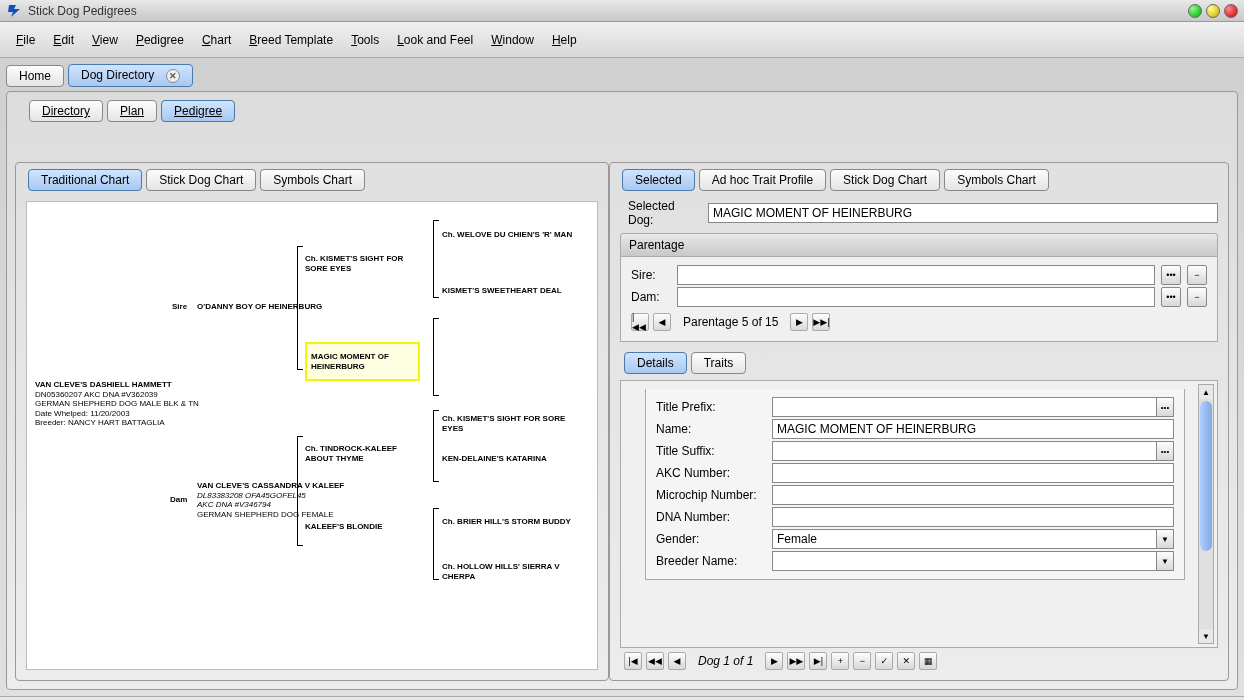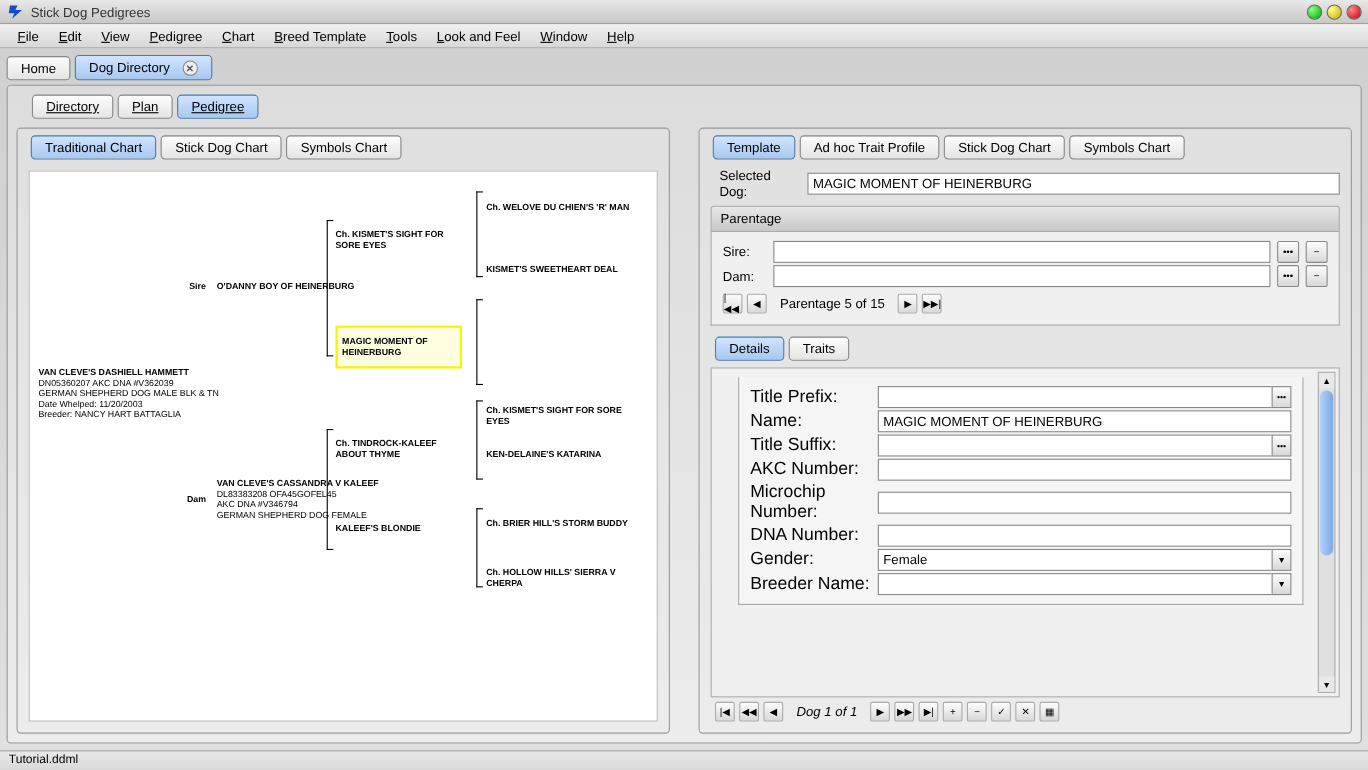--- a/index.html
+++ b/index.html
@@ -5,42 +5,42 @@
 * { box-sizing: border-box; margin: 0; padding: 0; font-family: Arial, sans-serif; }
 body { width: 1244px; height: 700px; background: #d4d0c8; overflow: hidden; font-size: 12px; }
 .titlebar { height: 22px; background: linear-gradient(#e8e8e8, #c8c8c8); display: flex; align-items: center; padding: 0 6px; border-bottom: 1px solid #999; }
 .app-icon { width: 16px; height: 16px; margin-right: 6px; }
 .app-title { flex: 1; font-size: 12px; color: #333; }
 .win-btns { display: flex; gap: 4px; }
 .win-btn { width: 14px; height: 14px; border-radius: 50%; border: 1px solid #666; }
 .win-green { background: radial-gradient(circle at 30% 30%, #8f8, #0a0); }
 .win-yellow { background: radial-gradient(circle at 30% 30%, #ff8, #ca0); }
 .win-red { background: radial-gradient(circle at 30% 30%, #f88, #c00); }
-.menubar { height: 22px; background: linear-gradient(#f0f0f0, #d8d8d8); display: flex; align-items: center; padding: 0 8px; border-bottom: 1px solid #aaa; gap: 2px; }
+.menubar { height: 36px; background: linear-gradient(#f0f0f0, #d8d8d8); display: flex; align-items: center; padding: 0 8px; border-bottom: 1px solid #aaa; gap: 2px; }
 .menubar span { padding: 2px 8px; font-size: 12px; cursor: default; }
 .menubar span u { text-decoration: underline; }
 .main-area { height: 638px; background: linear-gradient(#d0d0d0, #e0e0e0); padding: 6px; display: flex; flex-direction: column; }
 .tabs-row { display: flex; gap: 4px; margin-bottom: 4px; align-items: center; }
 .tab { background: linear-gradient(#fdfdfd, #e4e4e4); border: 1px solid #888; border-radius: 4px; padding: 3px 12px; font-size: 12px; cursor: default; }
 .tab.active { background: linear-gradient(#d0e4ff, #a8c8f0); border-color: #4a7aaa; }
 .tab .close-x { margin-left: 8px; font-weight: bold; color: #555; border: 1px solid #888; border-radius: 8px; width: 14px; height: 14px; display: inline-flex; align-items: center; justify-content: center; font-size: 9px; background: #eee; }
 .content-outer { flex: 1; border: 1px solid #999; border-radius: 4px; background: linear-gradient(#dcdcdc, #ececec); padding: 8px; display: flex; flex-direction: column; }
 .subtabs-row { display: flex; gap: 4px; margin-bottom: 8px; margin-left: 14px; text-decoration: underline; }
-.panels { flex: 1; display: flex; gap: 26px; }
+.panels { flex: 1; display: flex; gap: 0; margin-top: 32px; }
 .panel-left, .panel-right { border: 1px solid #999; border-radius: 4px; background: linear-gradient(#e0e0e0, #ececec); padding: 6px; display: flex; flex-direction: column; }
 .panel-left { width: 594px; }
 .panel-right { flex: 1; }
 .chart-tabs { display: flex; gap: 4px; margin-bottom: 6px; margin-left: 6px; }
 .chart-canvas { flex: 1; background: #fff; border: 1px solid #bbb; margin: 4px; position: relative; overflow: hidden; }
 .ped-text { position: absolute; font-size: 8px; font-family: Arial; white-space: nowrap; line-height: 1.2; }
 .ped-bold { font-weight: bold; }
 .ped-box-selected { border: 2px solid #f5f500; background:#feffe0; padding: 8px 4px; }
 .bracket { position: absolute; border-left: 1px solid #000; border-top: 1px solid #000; border-bottom: 1px solid #000; }
 .field-row { display: flex; align-items: center; gap: 6px; margin: 2px 0; }
-.field-label { font-size: 16px; width: 110px; }
+.field-label { font-size: 12px; width: 110px; }
 .field-label-short { font-size: 12px; width: 82px; padding-left:8px;}
 .field-input { flex: 1; height: 20px; border: 1px solid #888; background: #fff; padding: 0 4px; font-size: 12px; }
 .btn-small { width: 20px; height: 20px; background: linear-gradient(#fdfdfd,#d8d8d8); border: 1px solid #888; font-size: 9px; display: inline-flex; align-items: center; justify-content: center; border-radius:2px;}
 .section-header { background: linear-gradient(#e8e8e8,#c8c8c8); border: 1px solid #aaa; padding: 4px 8px; font-size: 12px; border-radius: 3px 3px 0 0; }
 .section-body { border: 1px solid #aaa; border-top: none; padding: 6px 10px; background: #f0f0f0; }
 .nav-bar { display: flex; align-items: center; gap: 4px; padding: 4px 0; font-size: 12px;}
 .nav-btn { width: 18px; height: 18px; background: linear-gradient(#fdfdfd,#d8d8d8); border:1px solid #aaa; border-radius:2px; display:inline-flex; align-items:center; justify-content:center; font-size:9px;}
 .inner-tabs { display: flex; gap: 4px; margin: 6px 0; }
 .details-area { flex: 1; border: 1px solid #aaa; overflow: auto; background: #f0f0f0; padding: 8px; position:relative; }
 .scrollbar-v { position:absolute; right:3px; top:3px; bottom:3px; width:16px; background:#e0e0e0; border:1px solid #aaa;}
@@ -114,21 +114,21 @@
             <span>Date Whelped: 11/20/2003</span><br>
             <span>Breeder: NANCY HART BATTAGLIA</span>
           </div>
 
           <div class="ped-text ped-bold" style="left:145px; top:100px;">Sire</div>
           <div class="ped-text ped-bold" style="left:170px; top:100px;">O'DANNY BOY OF HEINERBURG</div>
 
           <div class="ped-text ped-bold" style="left:143px; top:293px;">Dam</div>
           <div class="ped-text" style="left:170px; top:279px;">
             <span class="ped-bold">VAN CLEVE'S CASSANDRA V KALEEF</span><br>
-            <span style="display:inline-block; width:120px; white-space:normal;">DL83383208 OFA45GOFEL45 AKC DNA #V346794</span><br>
+            <span style="display:inline-block; width:120px; white-space:normal;font-style:italic;">DL83383208 OFA45GOFEL45 AKC DNA #V346794</span><br>
             <span>GERMAN SHEPHERD DOG FEMALE</span>
           </div>
 
           <div class="ped-text ped-bold" style="left:278px; top:52px; width:120px; white-space:normal;">Ch. KISMET'S SIGHT FOR SORE EYES</div>
           <div class="ped-text ped-bold ped-box-selected" style="left:278px; top:140px; width:115px; white-space:normal;">MAGIC MOMENT OF HEINERBURG</div>
           <div class="ped-text ped-bold" style="left:278px; top:242px; width:120px; white-space:normal;">Ch. TINDROCK-KALEEF ABOUT THYME</div>
           <div class="ped-text ped-bold" style="left:278px; top:320px;">KALEEF'S BLONDIE</div>
 
           <div class="ped-text ped-bold" style="left:415px; top:28px;">Ch. WELOVE DU CHIEN'S 'R' MAN</div>
           <div class="ped-text ped-bold" style="left:415px; top:84px;">KISMET'S SWEETHEART DEAL</div>
@@ -141,21 +141,21 @@
           <div class="bracket" style="left:406px; top:18px; height:78px; width:6px;"></div>
           <div class="bracket" style="left:406px; top:116px; height:78px; width:6px;"></div>
           <div class="bracket" style="left:270px; top:234px; height:110px; width:6px;"></div>
           <div class="bracket" style="left:406px; top:208px; height:72px; width:6px;"></div>
           <div class="bracket" style="left:406px; top:306px; height:72px; width:6px;"></div>
         </div>
       </div>
 
       <div class="panel-right">
         <div class="chart-tabs">
-          <div class="tab active"><span>Template</span></div>
+          <div class="tab active"><span>Selected</span></div>
           <div class="tab"><span>Ad hoc Trait Profile</span></div>
           <div class="tab"><span>Stick Dog Chart</span></div>
           <div class="tab"><span>Symbols Chart</span></div>
         </div>
 
         <div class="field-row" style="padding:0 4px;">
           <span class="field-label-short">Selected Dog:</span>
           <input class="field-input" readonly="" value="MAGIC MOMENT OF HEINERBURG" style="">
         </div>
 

